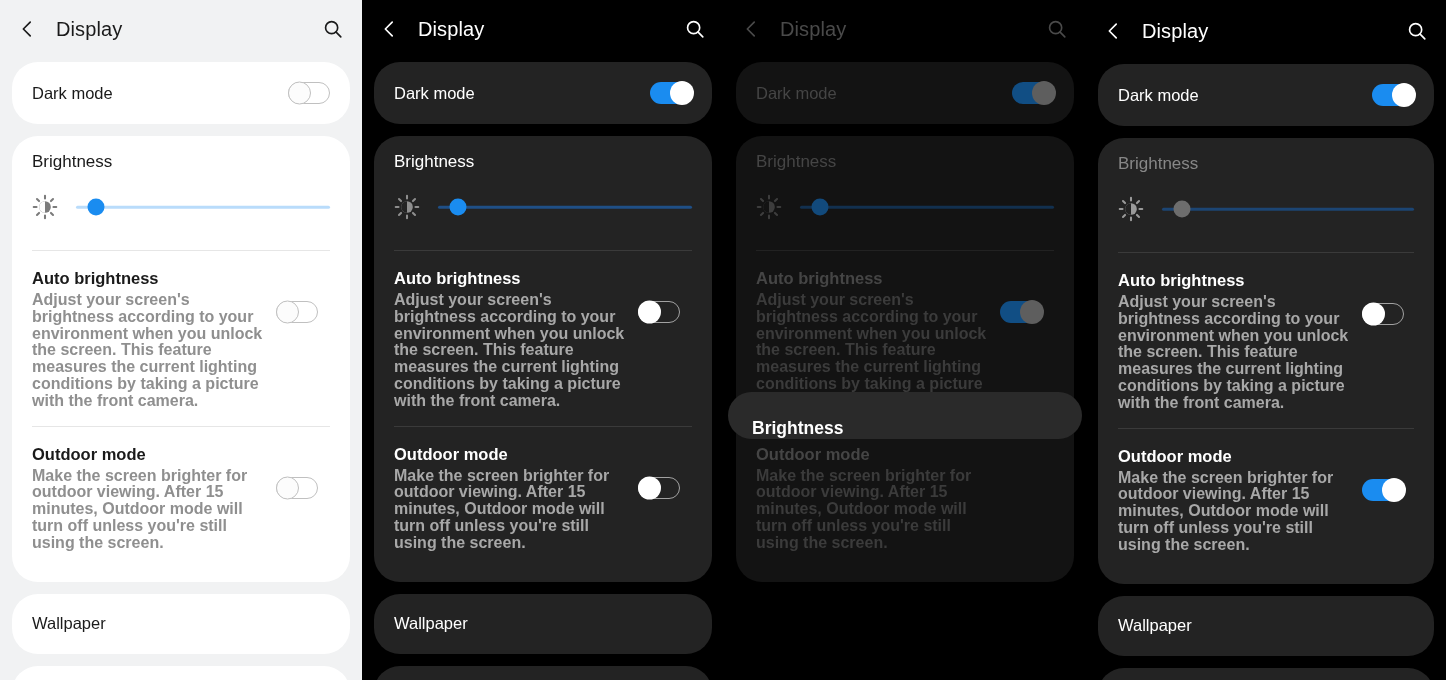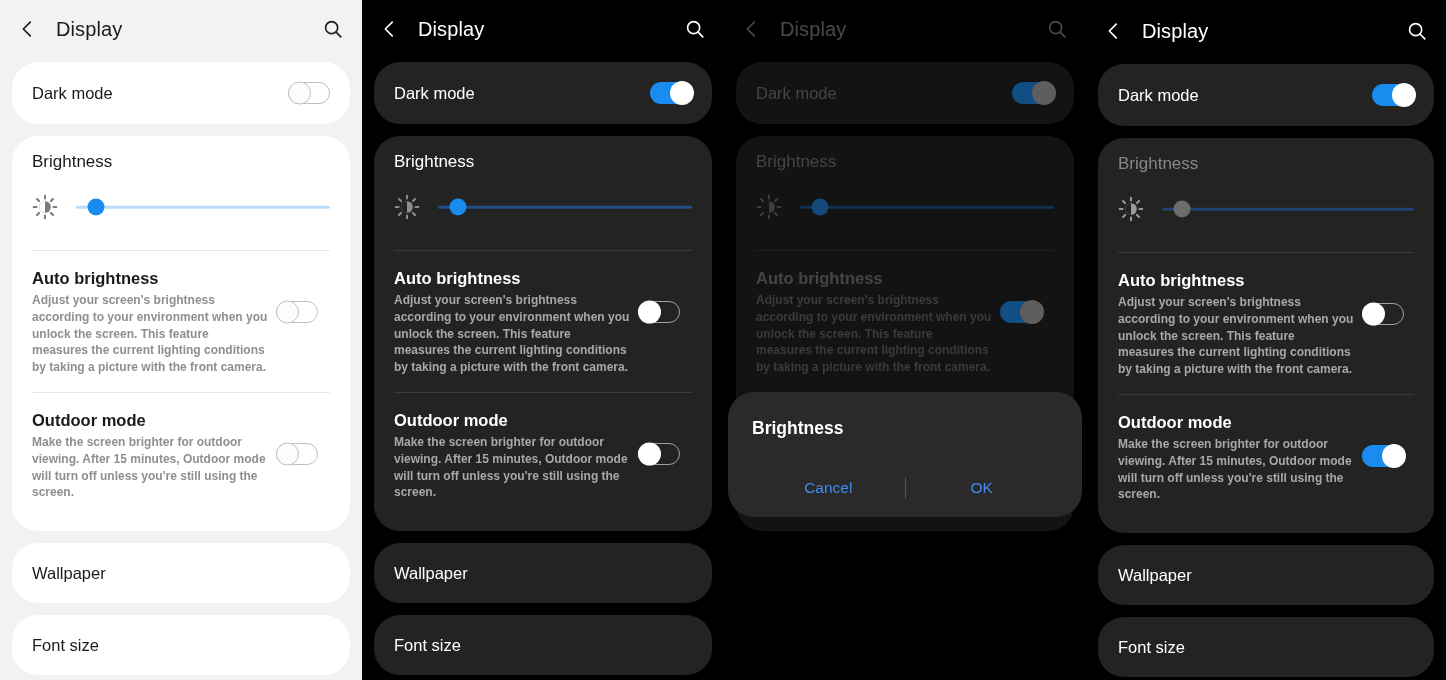--- a/index.html
+++ b/index.html
@@ -66,21 +66,21 @@
 
   .divider { height: 1px; margin: 16px 20px 0 20px; }
   .p1 .divider { background: #e6e6e6; }
   .p2 .divider, .p3 .divider, .p4 .divider { background: #3a3a3a; }
 
   .setting {
     display: flex; align-items: flex-start; padding: 18px 20px 16px 20px; font-weight: bold;
   }
   .setting-text { flex: 1 1 auto; max-width: 236px; }
   .setting-title { font-size: 16.5px; margin-bottom: 4px; }
-  .setting-desc { font-size: 12px; line-height: 16.8px; }
+  .setting-desc { font-size: 16px; line-height: 16.8px; }
 
   .toggle-cell { flex: 0 0 auto; display: flex; align-items: center; min-height: 70px; padding-left: 8px; }
   .row .toggle-cell { min-height: 0; margin-left: auto; }
 
   
   .tg { position: relative; width: 42px; height: 22px; border-radius: 11px; }
   .tg .tk { position: absolute; top: 50%; border-radius: 50%; transform: translateY(-50%); }
 
   
   .tg.light-off { background: transparent; border: 1.3px solid #c0c0c0; }
@@ -363,25 +363,20 @@
         <span class="setting-text">
           <span class="setting-title" style="display:block;">Outdoor mode</span>
           <span class="setting-desc" style="display:block;">Make the screen brighter for outdoor viewing. After 15 minutes, Outdoor mode will turn off unless you're still using the screen.</span>
         </span>
         <span class="toggle-cell" style="min-height:86px;"></span>
       </div>
     </div>
 
     <div class="dialog">
       <div class="dlg-title">Brightness</div>
-      <div class="dlg-btns">
-        <span class="dlg-btn">Cancel</span>
-        <span class="dlg-sep"></span>
-        <span class="dlg-btn">OK</span>
-      </div>
     </div>
   </div>
 
   <div class="panel p4">
     <div class="hdr" style="height:62px;">
       <span class="back-icon">
         <svg viewBox="0 0 24 24" width="22" height="22">
             <path d="M15.5 4.5 L8 12 L15.5 19.5" fill="none" stroke="#ffffff" stroke-width="1.8" stroke-linecap="round" stroke-linejoin="round"></path>
           </svg>
       </span>

